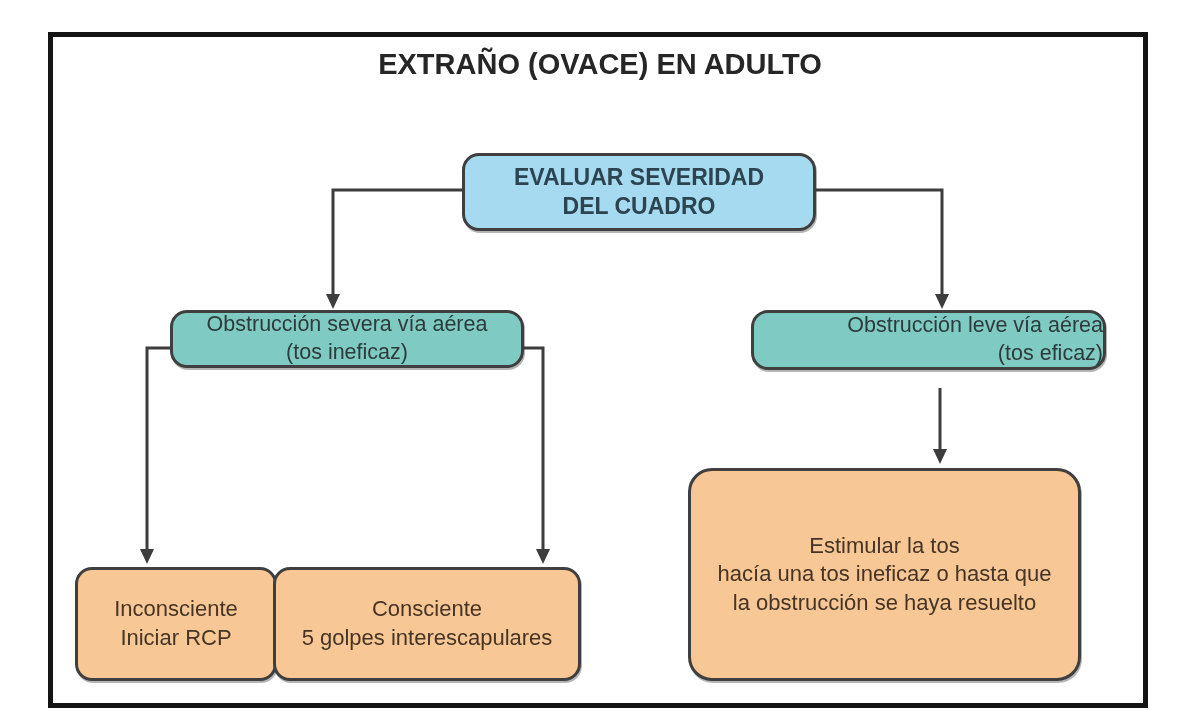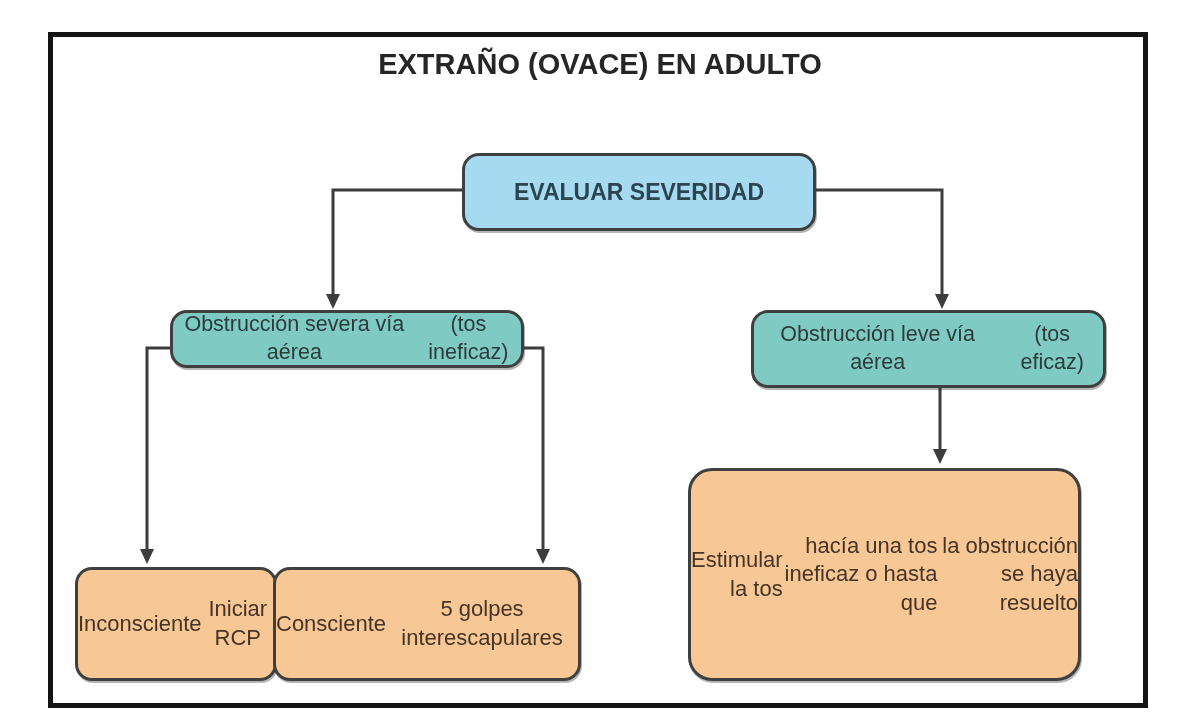--- a/index.html
+++ b/index.html
@@ -10,34 +10,34 @@
   .frame{
     position:absolute;left:48px;top:32px;width:1100px;height:676px;
     border:5px solid #141414;box-sizing:border-box;background:#ffffff;
   }
   .title{
     position:absolute;left:60px;top:48px;width:1080px;
     text-align:center;font-weight:bold;font-size:29px;line-height:1.12;
     color:#262626;letter-spacing:0px;
   }
   .node{
-    position:absolute;display:flex;flex-direction:row;justify-content:center;
+    position:absolute;display:flex;flex-direction:column;justify-content:center;
     align-items:center;text-align:center;box-sizing:border-box;
     border:3px solid #3f3f3f;border-radius:17px;
     box-shadow:1px 2px 0 rgba(40,40,40,0.35);
   }
   .node-root{
     left:462px;top:153px;width:354px;height:78px;background:#a5daf1;
     font-weight:bold;font-size:23px;line-height:1.25;color:#2c4450;
   }
   .node-branch{
     background:#7fcbc3;font-size:21.5px;line-height:1.28;color:#2d3b3b;
   }
   .node-severe{left:170px;top:310px;width:354px;height:58px;}
-  .node-mild{left:751px;top:310px;width:355px;height:78px;}
+  .node-mild{left:751px;top:310px;width:355px;height:60px;align-items:flex-end;}
   .node-leaf{
     background:#f7c795;font-size:22px;line-height:1.3;color:#463425;
   }
   .node-unconscious{left:75px;top:567px;width:202px;height:114px;}
   .node-conscious{left:273px;top:567px;width:308px;height:114px;}
   .node-stimulate{left:688px;top:468px;width:393px;height:213px;border-radius:24px;text-align:right;}
   .connectors{position:absolute;left:0;top:0;width:1200px;height:728px;pointer-events:none;}
   .connectors path{stroke:#3d3d3d;stroke-width:3;fill:none;}
   .connectors polygon{fill:#3d3d3d;stroke:none;}
 </style>
@@ -68,20 +68,21 @@
     <polygon points="536,549 550,549 543,564"></polygon>
   </g>
   <g>
     <path d="M940,388 V451"></path>
     <polygon points="933,449 947,449 940,464"></polygon>
   </g>
 </svg>
 
 <div class="node node-root">
   <div>EVALUAR SEVERIDAD</div>
+  <div>DEL CUADRO</div>
 </div>
 
 <div class="node node-branch node-severe">
   <div>Obstrucción severa vía aérea</div>
   <div>(tos ineficaz)</div>
 </div>
 
 <div class="node node-branch node-mild">
   <div>Obstrucción leve vía aérea</div>
   <div>(tos eficaz)</div>

